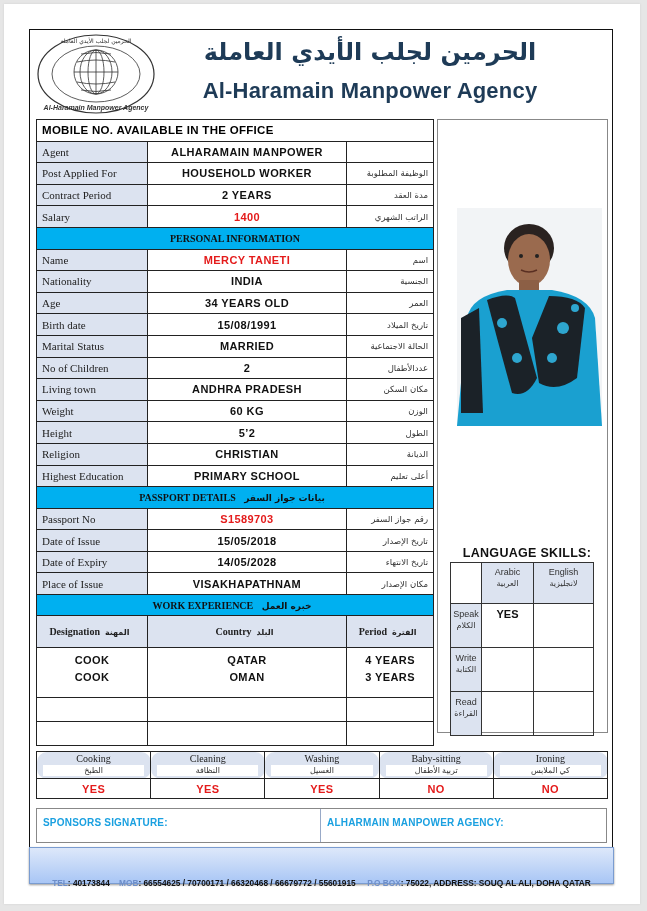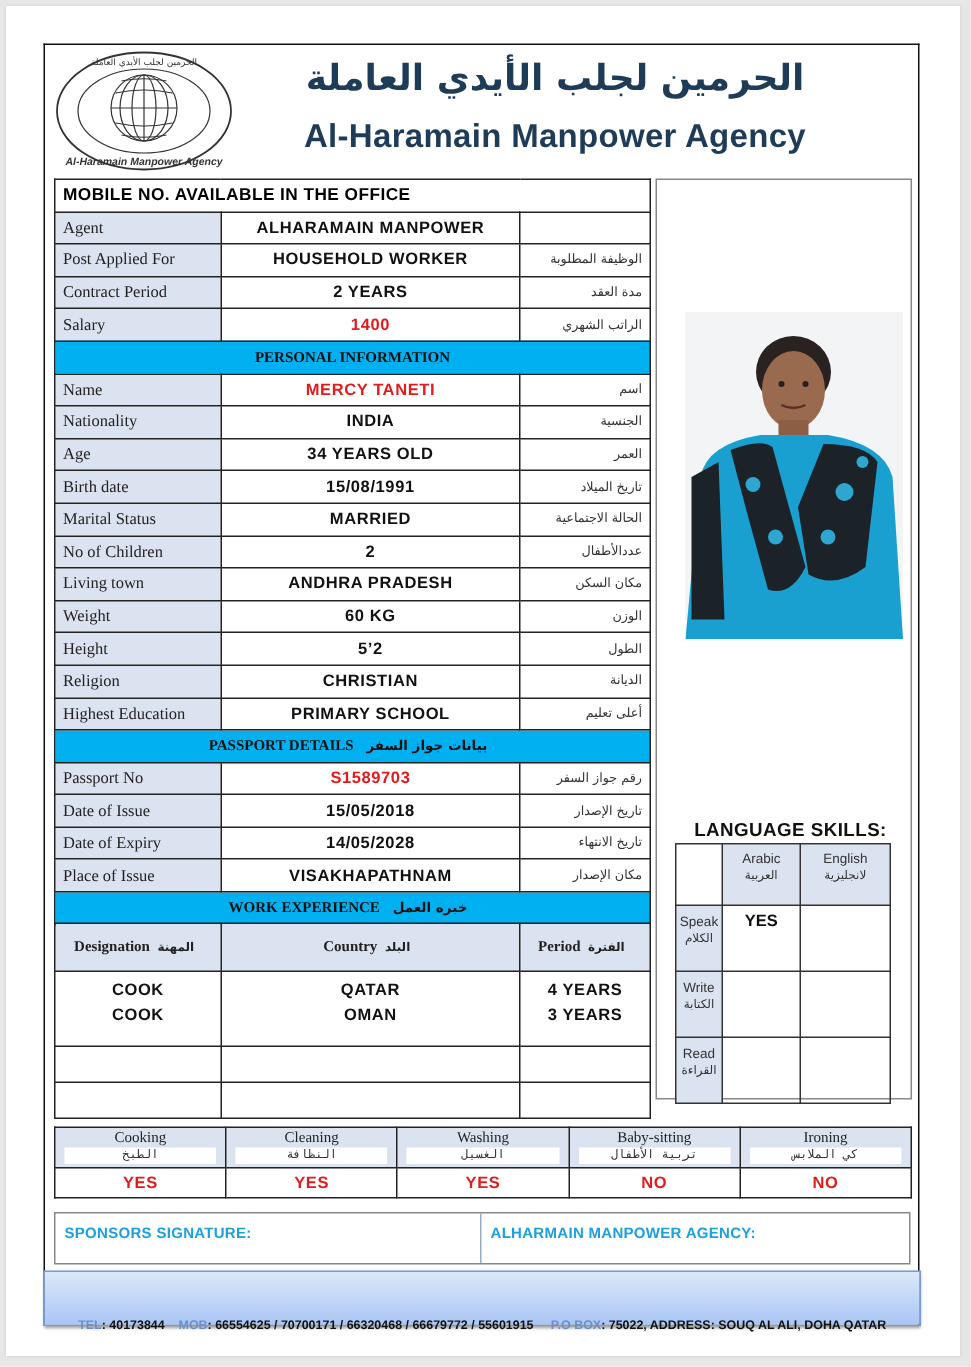--- a/index.html
+++ b/index.html
@@ -45,23 +45,23 @@
   .lang td { border: 1px solid #333; font-size: 9px; text-align: center; vertical-align: top; color: #333; line-height: 12px; }
   .lang td.h { background: #dce3f0; height: 41px; padding-top: 3px; }
   .lang td.rl { background: #dce3f0; width: 31px; height: 44px; padding-top: 4px; }
   .lang td.empty { background: #fff; }
   .lang td.yes { font-weight: bold; font-size: 11px; color: #111; padding-top: 4px; }
   .lang .ar-s { font-family: "DejaVu Sans", sans-serif; font-size: 8px; display: block; }
 
   
   .skills { position: absolute; left: 36px; top: 751px; width: 572px; }
   .skills td { border: 1px solid #222; text-align: center; width: 20%; }
-  .skills tr.sh td { background: #dce3f0; height: 27px; padding: 1px 6px 2px; vertical-align: top; }
+  .skills tr.sh td { background: #dce3f0; height: 27px; padding: 1px 6px 2px; vertical-align: top; border-radius: 10px; }
   .skills .en { font-family: "Liberation Serif", serif; font-size: 10px; color: #222; display: block; line-height: 12px; }
-  .skills .arb { font-family: Liberation Mono, monospace; font-size: 8px; color: #333; background: #fff; display: block; line-height: 11px; }
+  .skills .arb { font-family: Liberation Serif, serif; font-size: 8px; color: #333; background: #fff; display: block; line-height: 11px; }
   .skills tr.sv td { height: 20px; font-weight: bold; font-size: 11px; color: #e41b1b; letter-spacing: 0.4px; }
 
   
   .sign { position: absolute; left: 36px; top: 808px; width: 571px; height: 35px; border: 1px solid #888; display: flex; justify-content: center; }
   .sign div { font-weight: bold; font-size: 10px; color: #1aa0e0; padding: 8px 0 0 6px; letter-spacing: 0.2px; }
   .sign .s1 { width: 284px; border-right: 1px solid #98a9c7; }
   .sign .s2 { flex: 1; }
 
   
   .footer { position: absolute; left: 29px; top: 847px; width: 585px; height: 37px; background: linear-gradient(#dde8fa, #a9c6f5); border: 1px solid #7a9cd0; box-shadow: 0 1px 2px #999; text-align: center; font-size: 8.3px; padding-top: 30px; color: #111; font-weight: bold; white-space: nowrap; }

